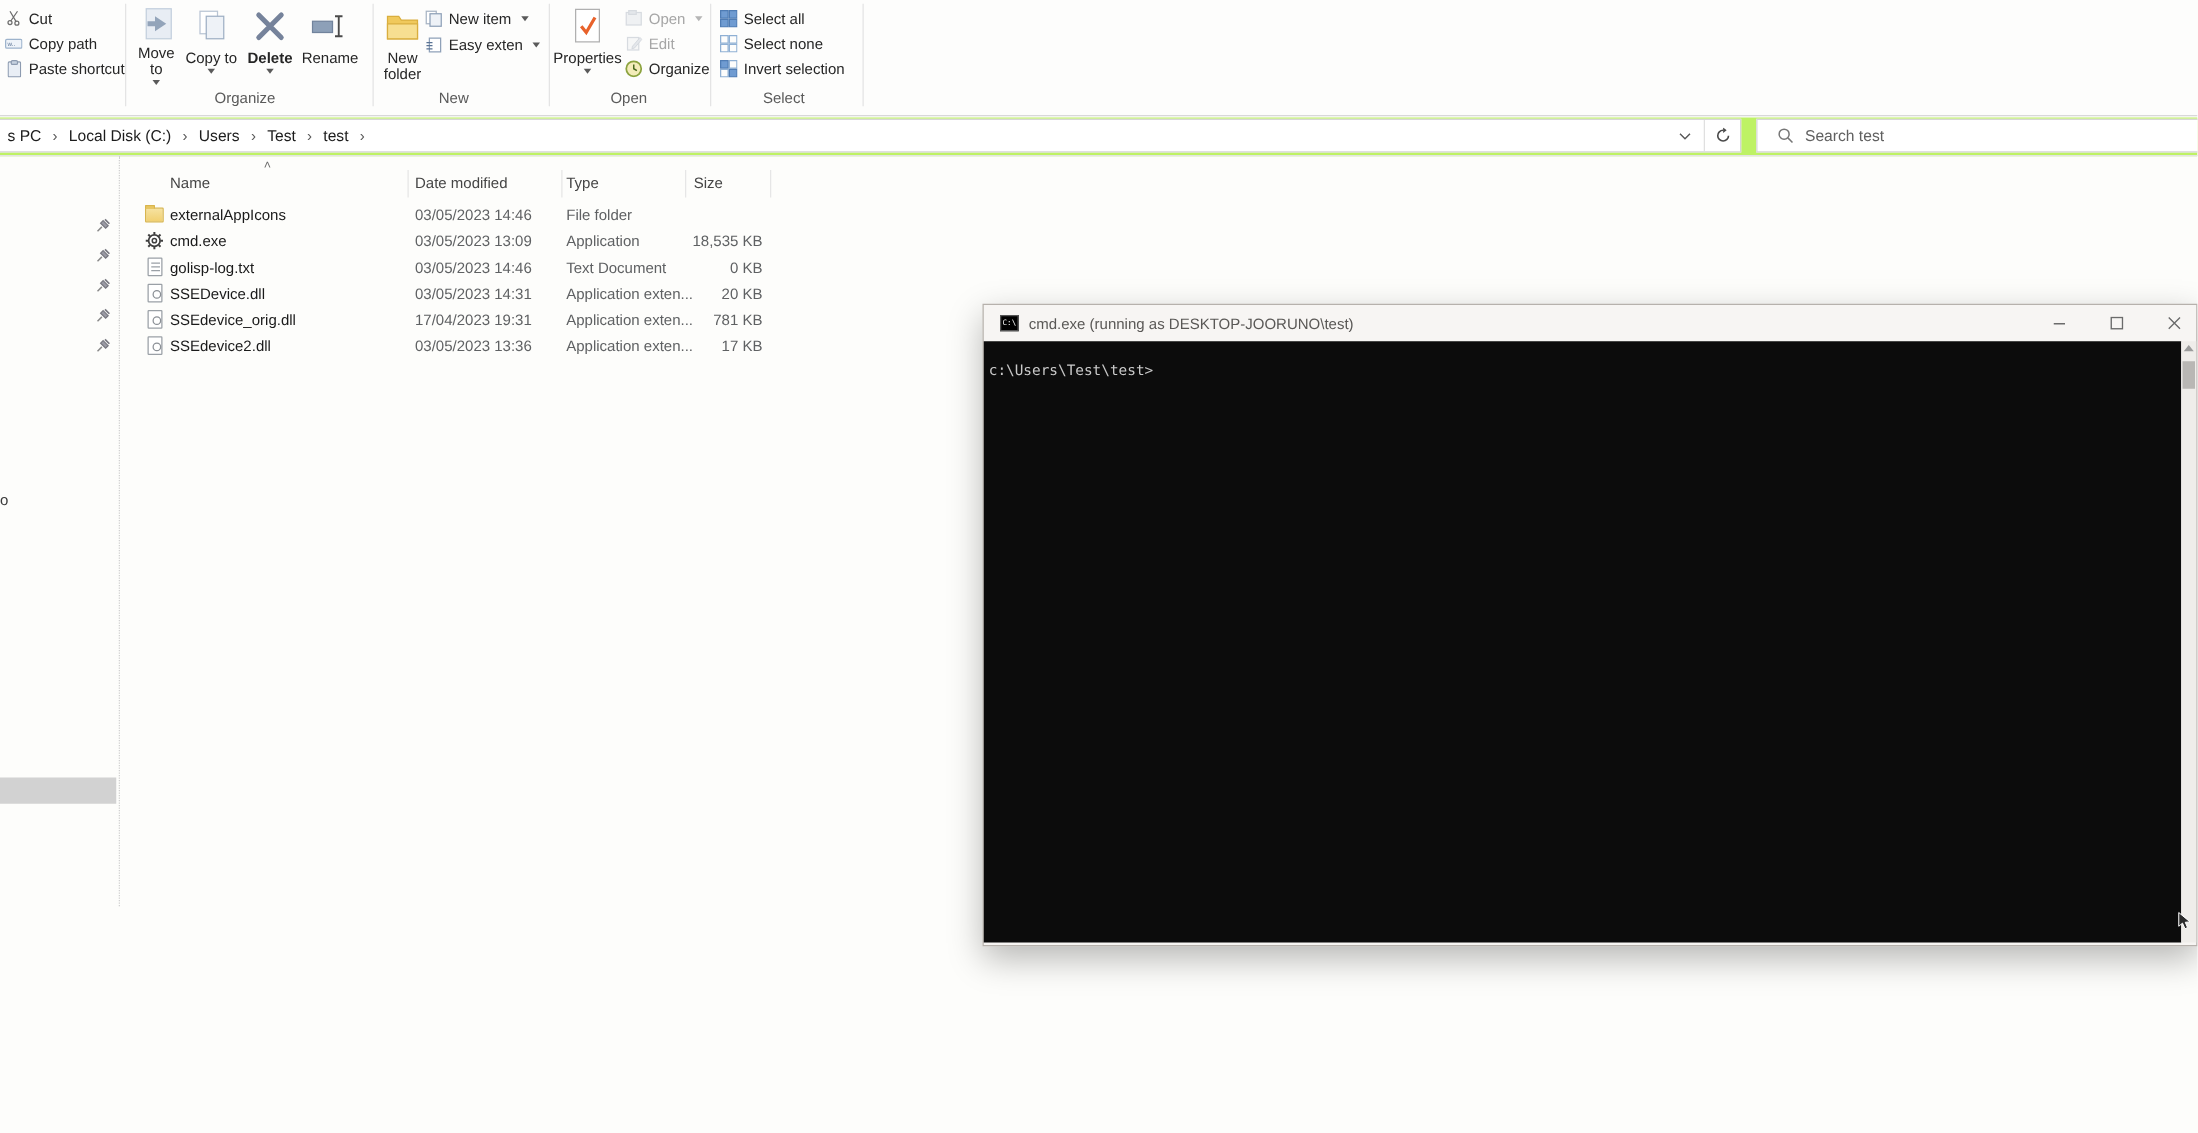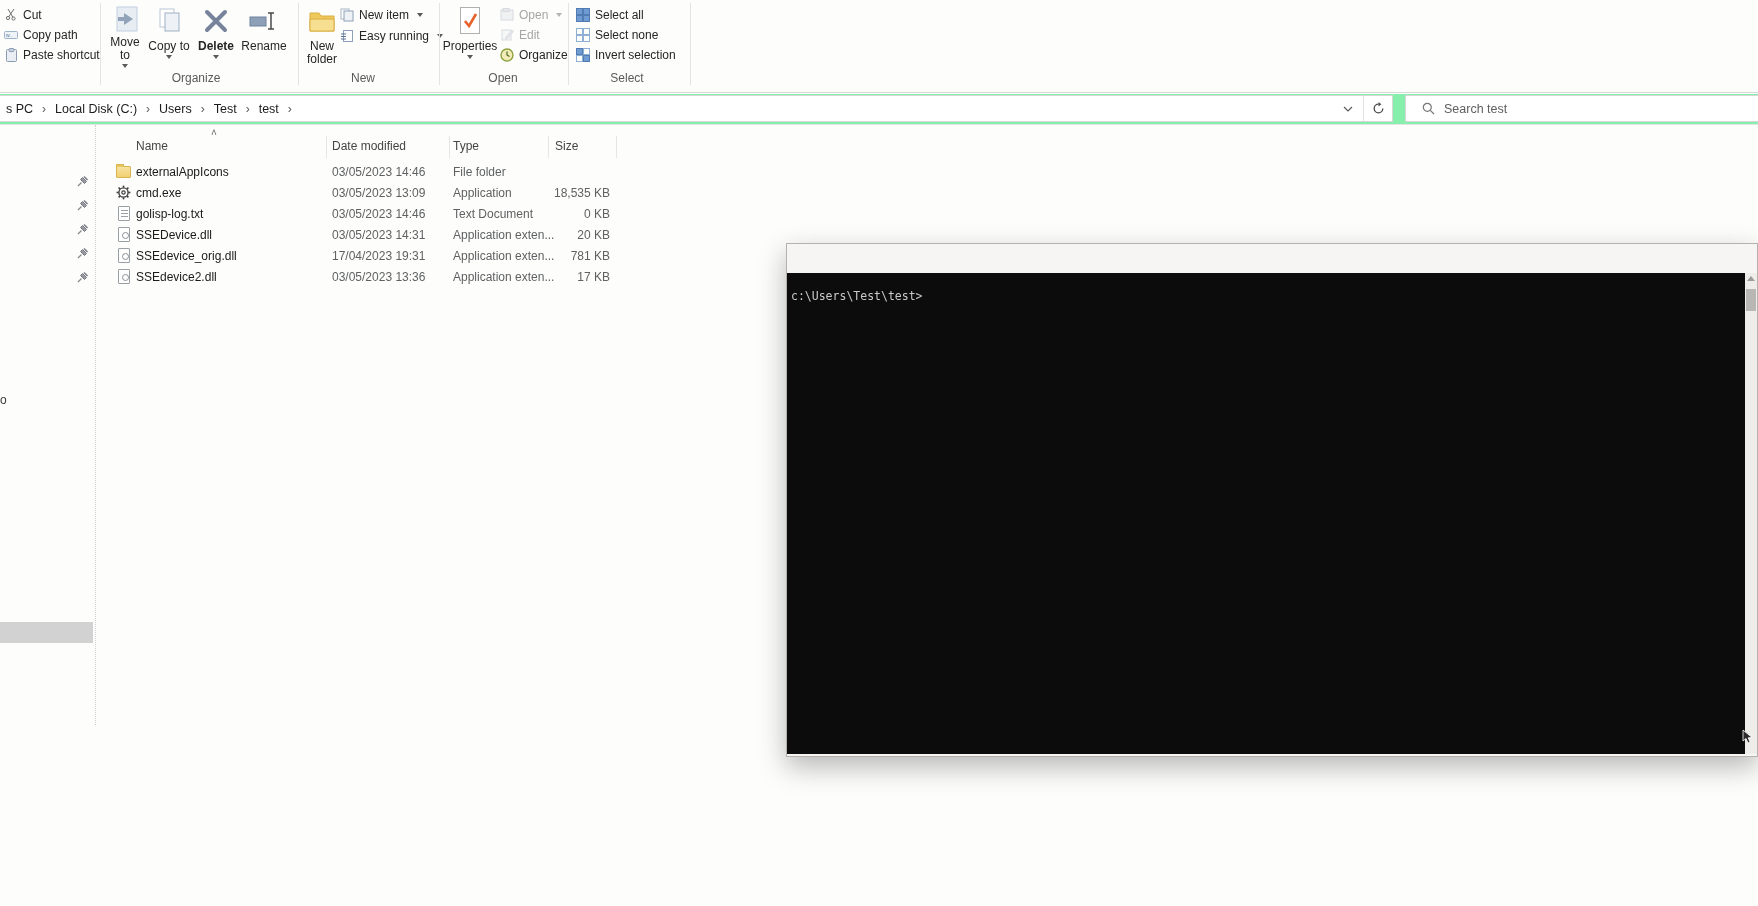--- a/index.html
+++ b/index.html
@@ -16,21 +16,21 @@
   .rb-big { position:absolute; top:3px; height:64px; display:flex; flex-direction:column; align-items:center; font-size:12px; color:#262626; }
   .rb-big .bigic { height:32px; display:flex; align-items:center; justify-content:center; margin-top:2px; }
   .rb-big .lbl { text-align:center; line-height:13px; margin-top:3px; display:flex; flex-direction:column; align-items:center; }
   .caret { display:inline-block; width:0; height:0; border-left:3px solid transparent; border-right:3px solid transparent; border-top:4px solid #5a5a5a; margin-left:3px; vertical-align:middle; }
   .caret.row2 { margin-left:0; margin-top:2px; }
   .disabled, .disabled .lblt { color:#a6a6a6 !important; }
   .disabled .caret { border-top-color:#b5b5b5; }
   .disabled svg { opacity:.45; }
 
   
-  #addr-row { position:absolute; left:0; top:94px; width:1758px; height:31px; background:#86efac; border-bottom:1px solid #e3e3e3; }
+  #addr-row { position:absolute; left:0; top:94px; width:1758px; height:31px; background:#bef264; border-bottom:1px solid #e3e3e3; }
   #addr-field { position:absolute; left:-4px; top:1px; width:1397px; height:27px; background:#fff; border:1px solid #d6d6d6; display:flex; align-items:center; }
   #breadcrumb { display:flex; align-items:center; font-size:12.5px; color:#1c1c1c; padding-left:4px; }
   #breadcrumb .crumb { padding:0 5px; white-space:nowrap; }
   #breadcrumb .bsep { color:#5a5a5a; font-size:12px; padding:0 4px; }
   #addr-dd { position:absolute; left:1334px; top:2px; width:28px; height:25px; display:flex; align-items:center; justify-content:center; }
   #addr-refresh { position:absolute; left:1363px; top:2px; width:30px; height:25px; border-left:1px solid #e0e0e0; display:flex; align-items:center; justify-content:center; }
   #search-field { position:absolute; left:1405px; top:1px; width:355px; height:27px; background:#fff; border:1px solid #d6d6d6; display:flex; align-items:center; gap:9px; padding-left:16px; }
   #search-field .ph { font-size:12.5px; color:#606060; }
 
   
@@ -186,21 +186,21 @@
       <span class="lblt">New item</span>
         <span class="caret"></span>
     </div>
     <div class="rb-small" style="left:340px; top:26px;">
       <span class="ic">
         <svg width="13" height="14" viewBox="0 0 13 14">
             <rect x="2.5" y="1.5" width="9" height="11" fill="#fff" stroke="#8fa1b8"></rect>
             <path d="M0 5 L5 5 M0 7.5 L5 7.5 M0 10 L5 10" stroke="#5a7394"></path>
           </svg>
       </span>
-      <span class="lblt">Easy running</span>
+      <span class="lblt">Easy exten</span>
         <span class="caret"></span>
     </div>
     <div class="rb-grouplabel" style="left:323px; width:80px;">New</div>
 
     <div class="rb-sep" style="left:439px;"></div>
 
     <div class="rb-big" style="left:442px; width:56px;">
       <div class="bigic">
         <svg width="26" height="30" viewBox="0 0 26 30">
             <rect x="3.5" y="1.5" width="19" height="26" fill="#fff" stroke="#b0b0b0"></rect>
@@ -424,20 +424,39 @@
           </span>
           <span class="fname">SSEdevice2.dll</span>
           <span class="fdate">03/05/2023 13:36</span>
           <span class="ftype">Application exten...</span>
           <span class="fsize">17 KB</span>
         </div>
       </div>
   </div>
 
   <div id="cmd-window">
+    <div id="cmd-titlebar">
+      <div id="cmd-icon">C:\</div>
+      <div id="cmd-title">cmd.exe (running as DESKTOP-JOORUNO\test)</div>
+      <div class="capbtn" id="btn-min">
+        <svg width="11" height="11" viewBox="0 0 11 11">
+            <path d="M1 6 L10 6" stroke="#6b6b6b" stroke-width="1.1"></path>
+          </svg>
+      </div>
+      <div class="capbtn" id="btn-max">
+        <svg width="11" height="11" viewBox="0 0 11 11">
+            <rect x="1" y="1" width="9" height="9" fill="none" stroke="#6b6b6b" stroke-width="1.1"></rect>
+          </svg>
+      </div>
+      <div class="capbtn" id="btn-close">
+        <svg width="11" height="11" viewBox="0 0 11 11">
+            <path d="M1 1 L10 10 M10 1 L1 10" stroke="#6b6b6b" stroke-width="1.1"></path>
+          </svg>
+      </div>
+    </div>
     <div id="console">
       <div id="console-text">c:\Users\Test\test&gt;</div>
     </div>
     <div id="console-scrollbar">
       <div id="sb-up"></div>
       <div id="sb-thumb"></div>
     </div>
   </div>
 
   <div id="mouse-cursor">

